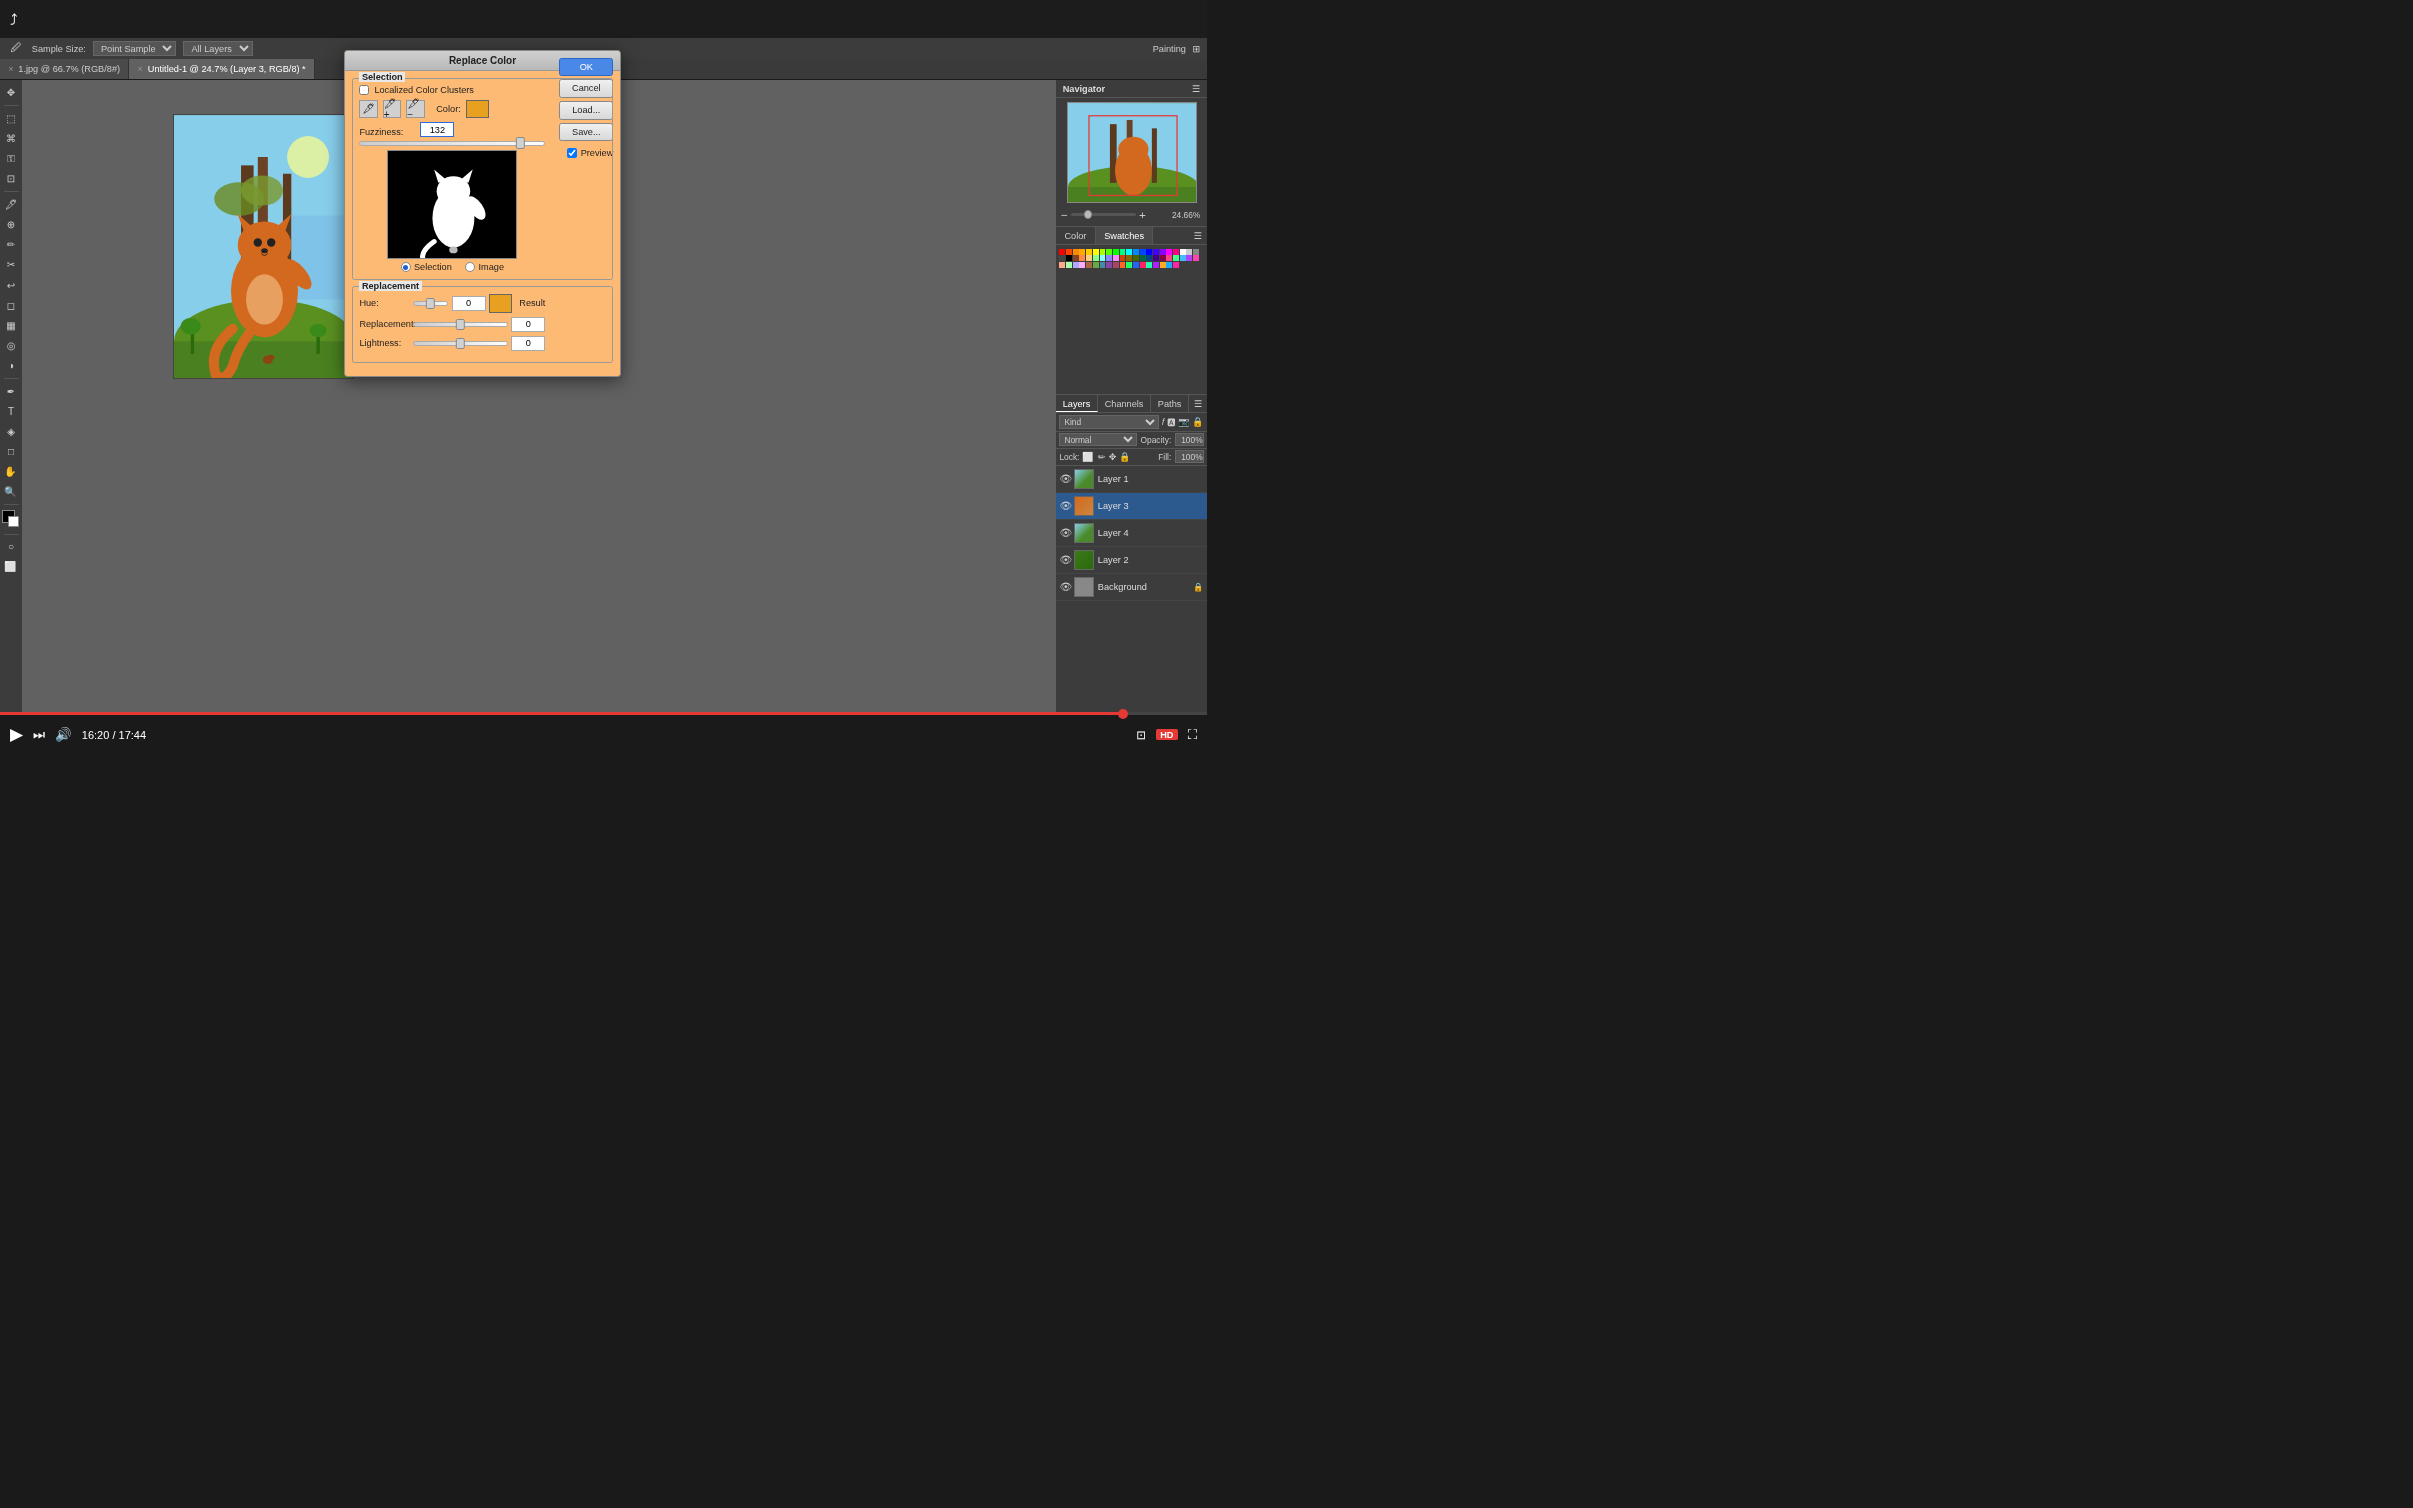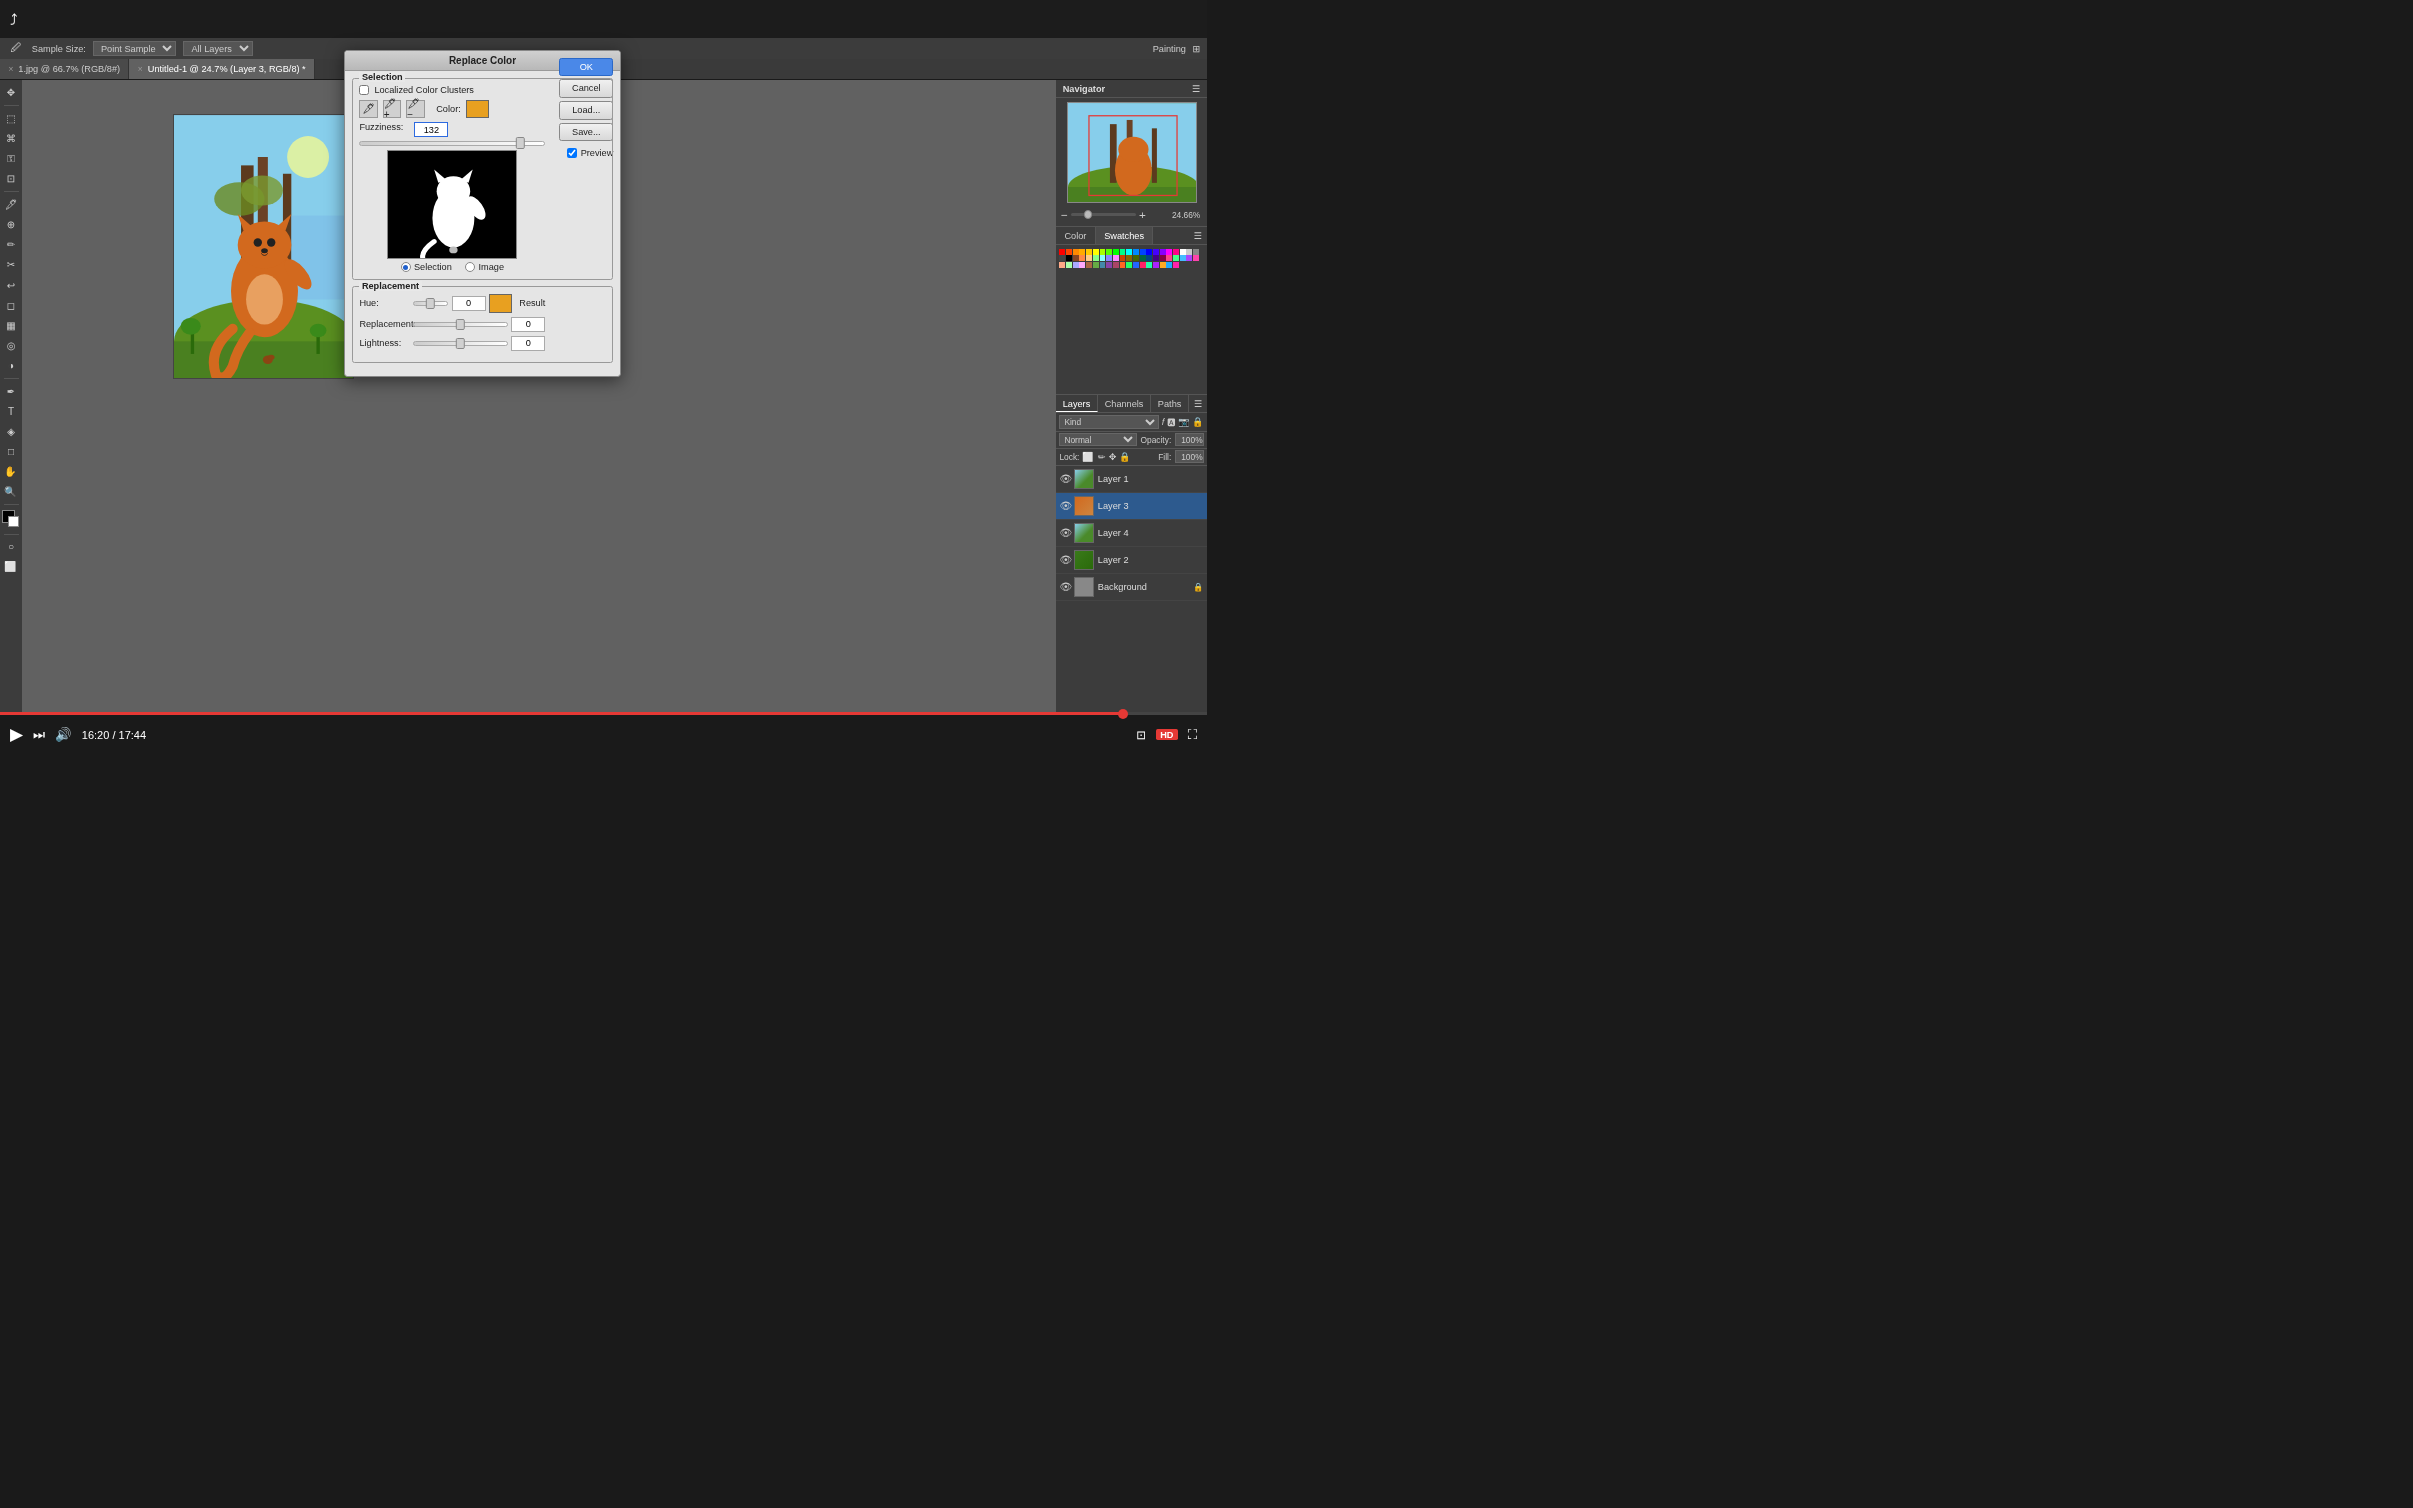--- a/index.html
+++ b/index.html
@@ -394,21 +394,21 @@
       font-size: 8.4px;
       color: #888;
     }
 
     
     #replace-color-dialog {
       position: absolute;
       top: 50px;
       left: 344px;
       width: 277px;
-      background: #e5e5e5;
+      background: #fdba74;
       border: 0.8px solid #888;
       border-radius: 3.4px;
       box-shadow: 0 3.4px 17px rgba(0,0,0,0.5);
       z-index: 200;
       color: #222;
       font-size: 9.2px;
     }
     .dialog-titlebar {
       height: 20px;
       background: linear-gradient(#d0d0d0, #b8b8b8);
@@ -466,22 +466,22 @@
       background: #d0d0d0;
       border: 0.8px solid #999;
       display: flex;
       align-items: center;
       justify-content: center;
       cursor: pointer;
       font-size: 10px;
     }
     .fuzziness-row {
       display: flex;
-      align-items: flex-start;
-      gap: 5px;
+      align-items: flex-end;
+      gap: 11px;
       margin-bottom: 3.4px;
     }
     .fuzziness-label {
       width: 50px;
       font-size: 9.2px;
     }
     .fuzziness-input {
       width: 34px;
       height: 15px;
       background: #fff;

